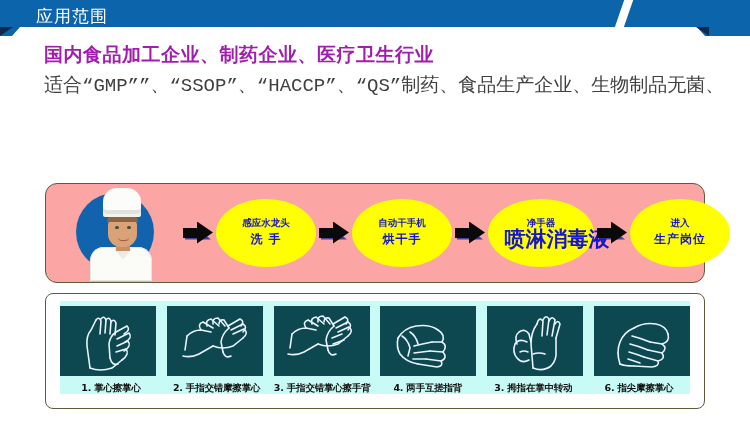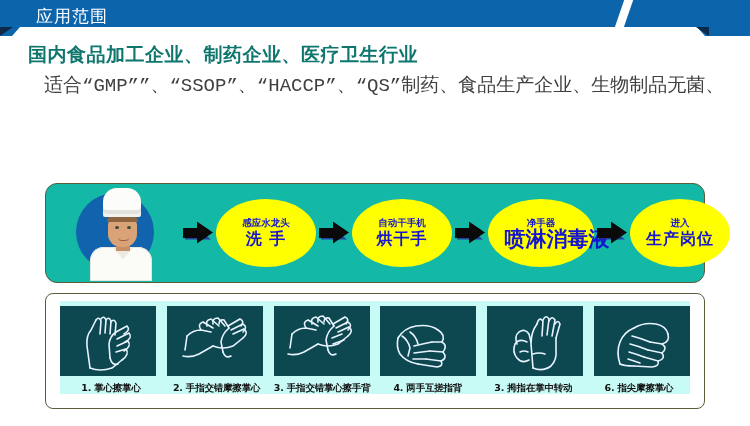--- a/index.html
+++ b/index.html
@@ -37,38 +37,38 @@
     clip-path:polygon(0 0, 13px 0, 13px 9px);
   }
   #banner-title{
     position:absolute;left:36px;top:5px;
     font-size:17px;color:#ffffff;letter-spacing:1px;
     font-family:Liberation Serif, serif;
   }
 
   
   #headline{
-    position:absolute;left:28px;top:42px;
-    font-size:19px;font-weight:bold;color:#0f766e;
+    position:absolute;left:44px;top:42px;
+    font-size:19px;font-weight:bold;color:#a21caf;
     letter-spacing:0.5px;white-space:nowrap;
     font-family:"DejaVu Sans","Liberation Sans",sans-serif;
   }
   #body-paragraph{
     position:absolute;left:44px;top:74px;width:676px;
     font-size:19px;color:#404040;line-height:25px;
     font-family:Liberation Mono, monospace;
   }
   #body-paragraph div{white-space:nowrap;}
 
   
   #flow-panel{
     position:absolute;left:45px;top:183px;width:660px;height:100px;
     border:1.5px solid #5e5a3c;
     border-radius:12px;
-    background:#14b8a6;
+    background:#fca5a5;
     box-sizing:border-box;
   }
   #flow-row{
     position:absolute;left:0;top:0;width:660px;height:97px;
     display:flex;align-items:center;
   }
 
   
   #chef{
     position:relative;width:118px;height:96px;margin-left:16px;flex:none;
@@ -144,21 +144,21 @@
     width:100px;height:68px;border-radius:50%;
     background:#ffff00;
     display:flex;flex-direction:column;align-items:center;justify-content:center;
     font-family:"DejaVu Sans","Liberation Sans",sans-serif;
   }
   .flow-node .sub{
     font-size:9.5px;color:#1414d2;font-weight:bold;line-height:11px;
     margin-bottom:2px;white-space:nowrap;
   }
   .flow-node .main{
-    font-size:16px;color:#1414d2;font-weight:bold;line-height:18px;
+    font-size:12px;color:#1414d2;font-weight:bold;line-height:18px;
     letter-spacing:1px;white-space:nowrap;
   }
   .flow-node.wide{width:106px;}
   .flow-node.wide .main{font-size:21px;letter-spacing:0;padding-left:32px;}
 
   
   #steps-panel{
     position:absolute;left:45px;top:293px;width:660px;height:116px;
     border:1.5px solid #5e5a3c;border-radius:8px;background:#ffffff;
     box-sizing:border-box;

